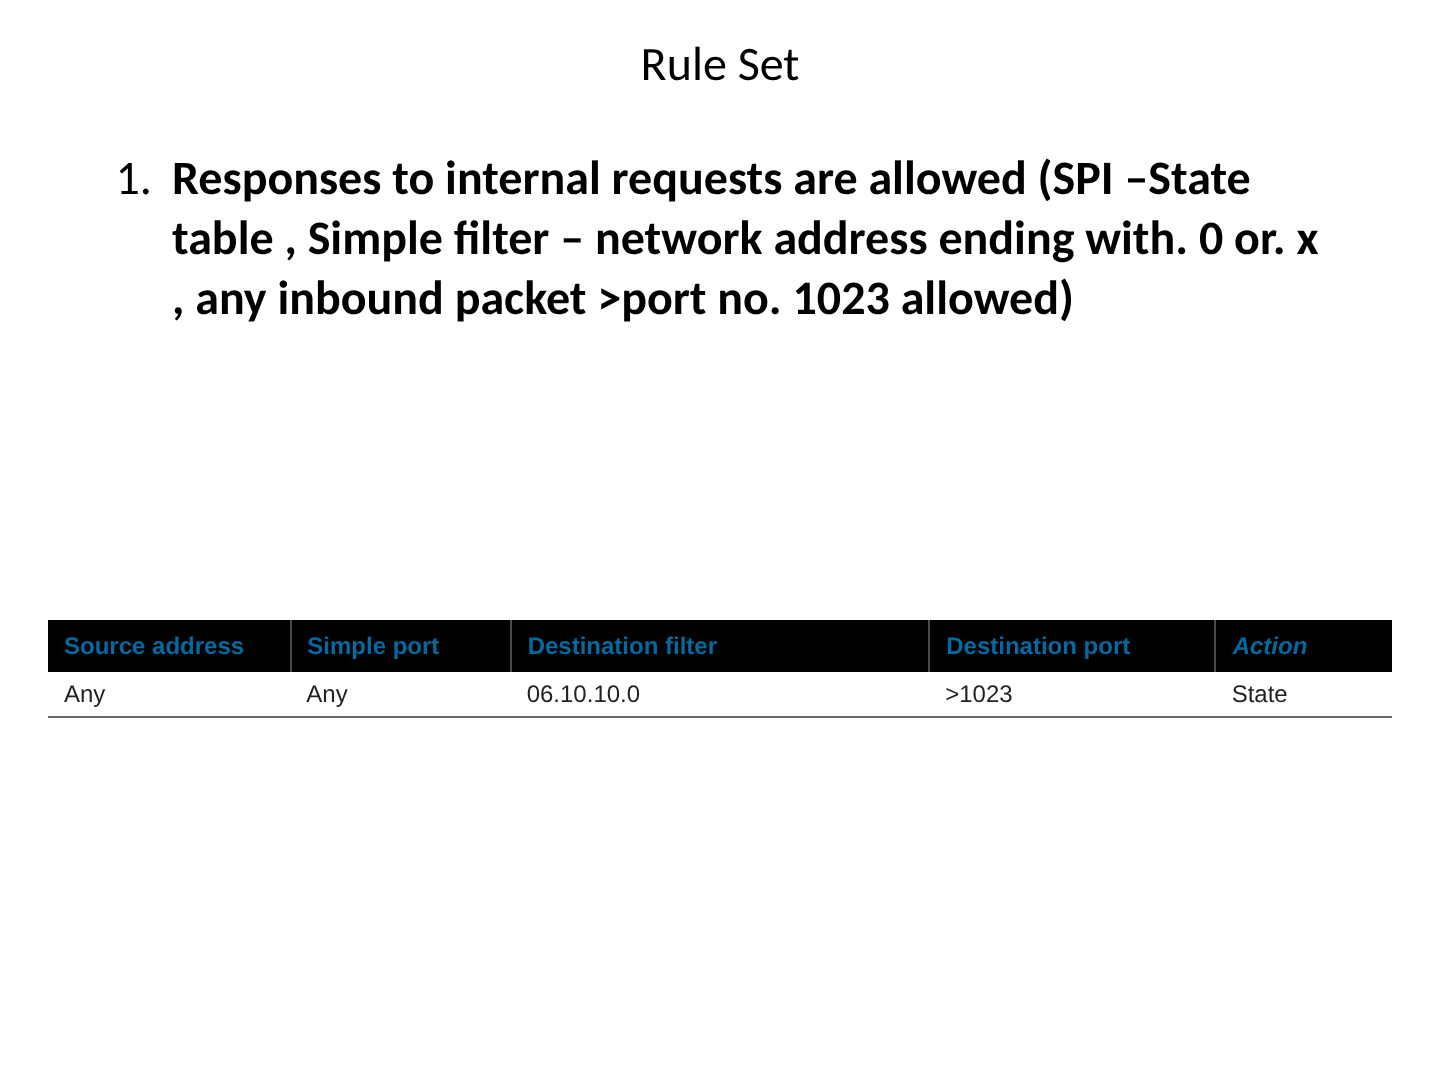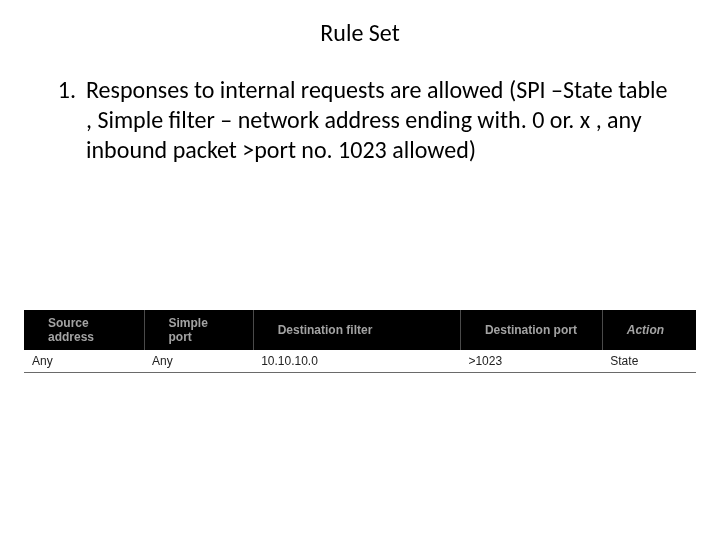--- a/index.html
+++ b/index.html
@@ -30,39 +30,40 @@
     line-height: 1.25;
   }
   .num {
     width: 36px;
     flex: 0 0 36px;
     text-align: right;
     padding-right: 10px;
   }
   .txt {
     flex: 1;
+    font-weight: bold;
   }
   .table-wrap {
     position: absolute;
     left: 24px;
     right: 24px;
     top: 310px;
   }
   table {
     width: 100%;
     border-collapse: collapse;
     font-family: Verdana, Arial, sans-serif;
   }
   thead th {
     background: #000;
-    color: #a3a3a3;
+    color: #0369a1;
     font-weight: bold;
     font-size: 12px;
     text-align: left;
-    padding: 6px 24px;
+    padding: 6px 8px;
     border-right: 1px solid #4a4a4a;
   }
   thead th:last-child {
     border-right: none;
     font-style: italic;
   }
   tbody td {
     font-size: 12px;
     color: #222;
     padding: 4px 8px;
@@ -102,19 +103,19 @@
         <th>Simple port</th>
         <th>Destination filter</th>
         <th>Destination port</th>
         <th>Action</th>
       </tr>
     </thead>
     <tbody>
       <tr>
         <td>Any</td>
         <td>Any</td>
-        <td>10.10.10.0</td>
+        <td>06.10.10.0</td>
         <td>&gt;1023</td>
         <td>State</td>
       </tr>
     </tbody>
   </table>
 </div>
 
 </body></html>

